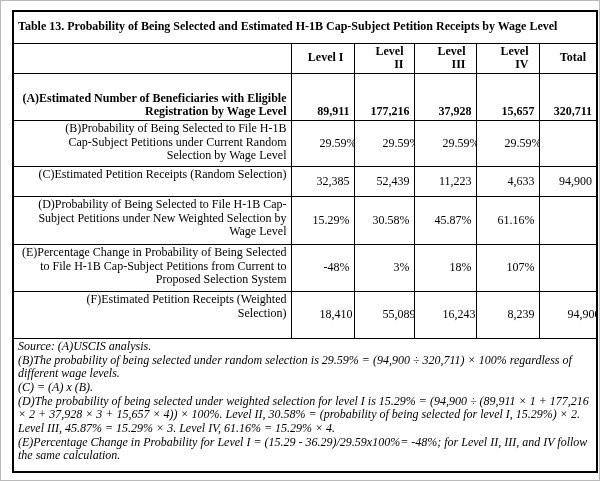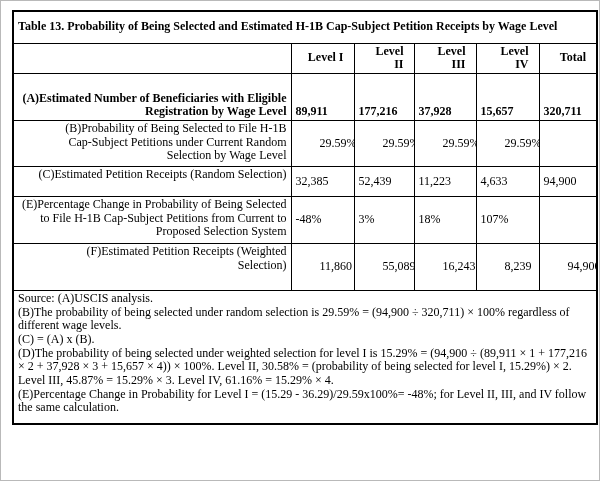--- a/index.html
+++ b/index.html
@@ -49,36 +49,38 @@
     vertical-align: middle;
     height: 19px;
     padding: 1px 10px;
   }
   td.label-cell {
     text-align: right;
     vertical-align: top;
     padding: 1px 5px 1px 7px;
   }
   td.value-cell {
+    text-align: right;
     vertical-align: middle;
     padding: 1px 5px;
   }
   tr.row-a td { font-weight: bold; vertical-align: bottom; }
   tr.row-a td.wrapnum { word-break: break-all; }
   tr.r-a td { height: 47px; }
   tr.r-b td { height: 46px; padding-left: 28px; }
   tr.r-c td { height: 30px; }
   tr.r-d td { height: 48px; }
   tr.r-e td { height: 47px; }
   tr.r-f td { height: 47px; padding-left: 28px; }
   td.foot-cell {
     vertical-align: top;
     padding: 2px 7px 3px 7px;
     height: 134px;
     line-height: 1.135;
+    font-style: italic;
   }
   td.foot-cell div { margin: 0; }
 </style>
 </head>
 <body>
 
 <div class="page">
   <table class="main">
     <colgroup>
       <col style="width:278px">
@@ -122,33 +124,41 @@
 
       <tr class="r-c">
         <td class="label-cell">(C)Estimated Petition Receipts (Random Selection)</td>
         <td class="value-cell">32,385</td>
         <td class="value-cell">52,439</td>
         <td class="value-cell">11,223</td>
         <td class="value-cell">4,633</td>
         <td class="value-cell">94,900</td>
       </tr>
 
+      <tr class="r-d">
+        <td class="label-cell">(D)Probability of Being Selected to File H-1B Cap-Subject Petitions under New Weighted Selection by Wage Level</td>
+        <td class="value-cell">15.29%</td>
+        <td class="value-cell">30.58%</td>
+        <td class="value-cell">45.87%</td>
+        <td class="value-cell">61.16%</td>
+        <td class="value-cell"></td>
+      </tr>
 
       <tr class="r-e">
         <td class="label-cell">(E)Percentage Change in Probability of Being Selected to File H-1B Cap-Subject Petitions from Current to Proposed Selection System</td>
         <td class="value-cell">-48%</td>
         <td class="value-cell">3%</td>
         <td class="value-cell">18%</td>
         <td class="value-cell">107%</td>
         <td class="value-cell"></td>
       </tr>
 
       <tr class="r-f">
         <td class="label-cell">(F)Estimated Petition Receipts (Weighted Selection)</td>
-        <td class="value-cell">11,860</td>
+        <td class="value-cell">18,410</td>
         <td class="value-cell">55,089</td>
         <td class="value-cell">16,243</td>
         <td class="value-cell">8,239</td>
         <td class="value-cell">94,900</td>
       </tr>
 
       <tr>
         <td class="foot-cell" colspan="6">
           <div>Source: (A)USCIS analysis.</div>
           <div>(B)The probability of being selected under random selection is 29.59% = (94,900 ÷ 320,711) × 100% regardless of different wage levels.</div>

